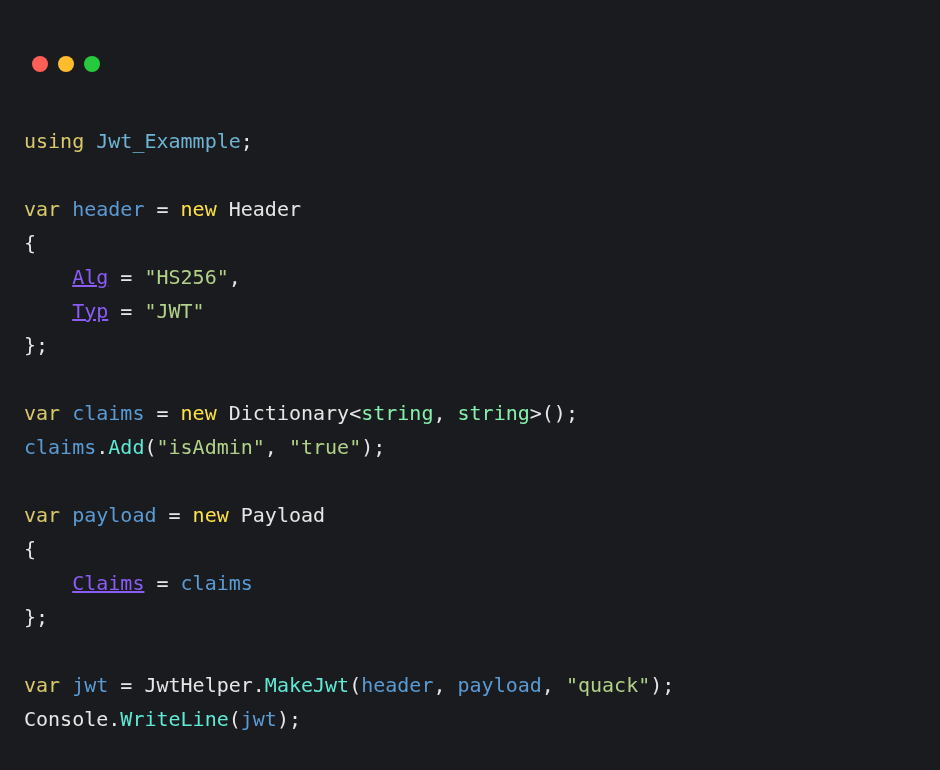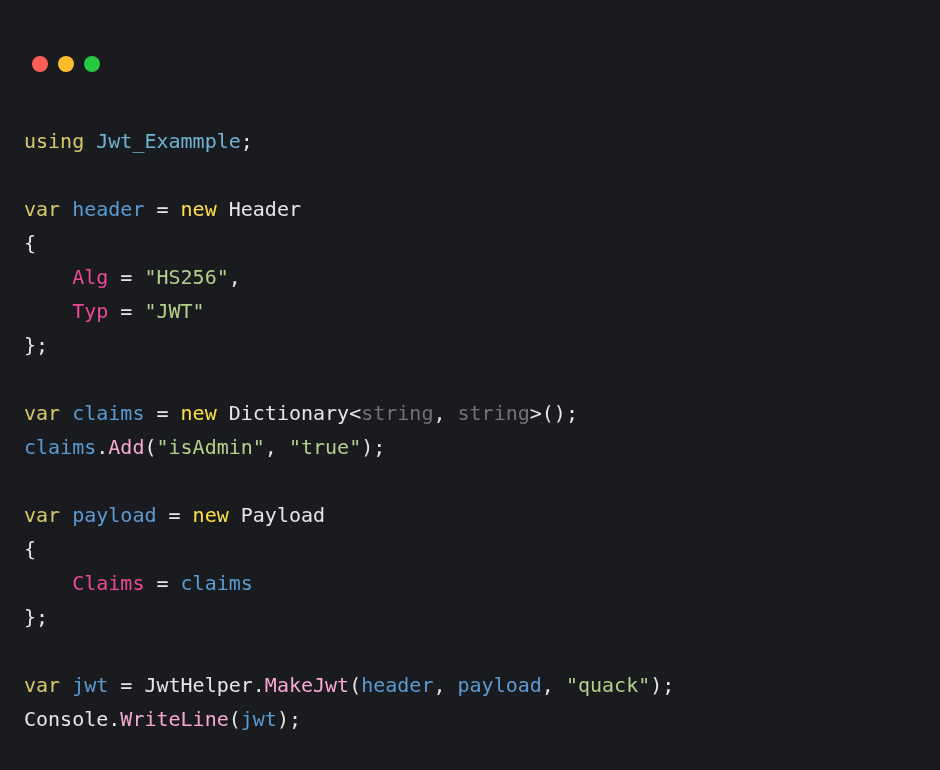--- a/index.html
+++ b/index.html
@@ -38,27 +38,27 @@
     .dot-yellow { background: #ffbd2e; }
     .dot-green { background: #27c93f; }
     .code {
       padding: 52px 24px 24px 24px;
       white-space: pre;
       color: #e6e6e6;
     }
     .tok-keyword { color: #d9c96c; }
     .tok-type { color: #6fb3d2; }
     .tok-var { color: #5a9bd4; }
-    .tok-prop { color: #ec4899; }
+    .tok-prop { color: #8b5cf6; text-decoration: underline; }
     .tok-new { color: #fde047; }
     .tok-class { color: #e6e6e6; }
     .tok-string { color: #b2d189; }
-    .tok-method { color: #f9a8d4; }
+    .tok-method { color: #5eead4; }
     .tok-punct { color: #e6e6e6; }
-    .tok-generic { color: #737373; }
+    .tok-generic { color: #86efac; }
   </style>
 </head>
 <body>
 
 <div class="window">
   <div class="titlebar">
     <div class="dot dot-red"></div>
     <div class="dot dot-yellow"></div>
     <div class="dot dot-green"></div>
   </div>

